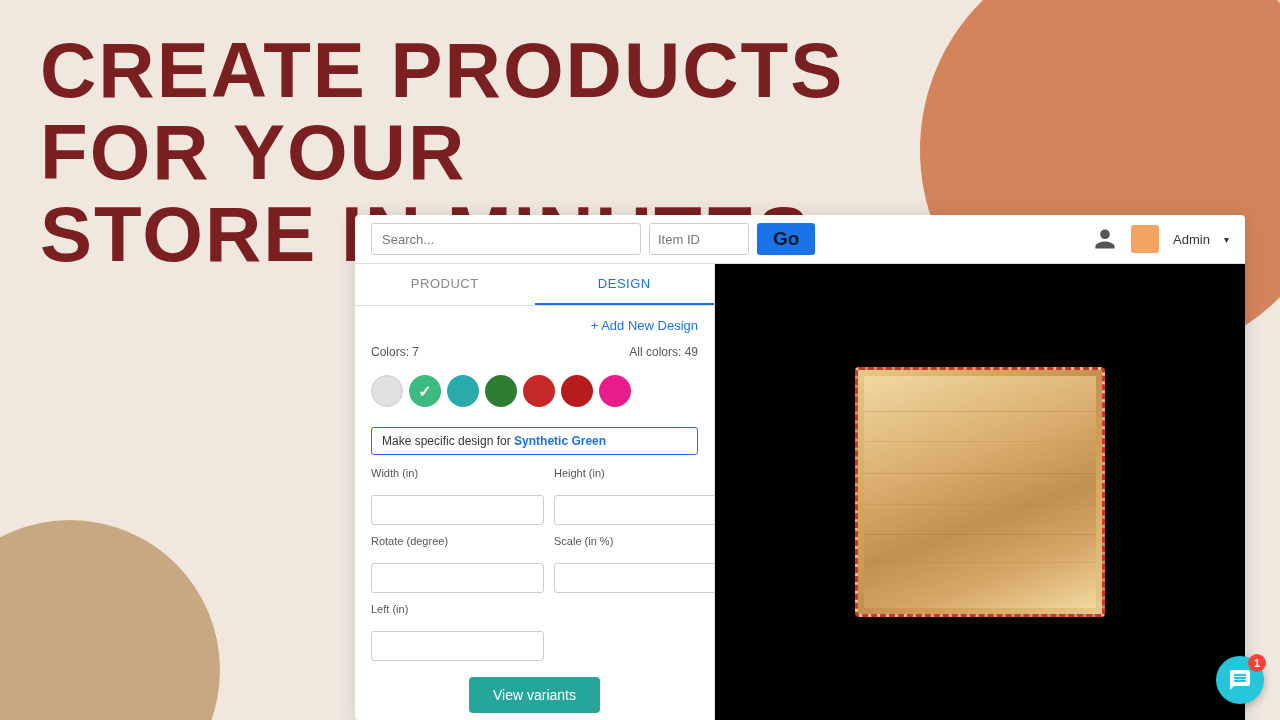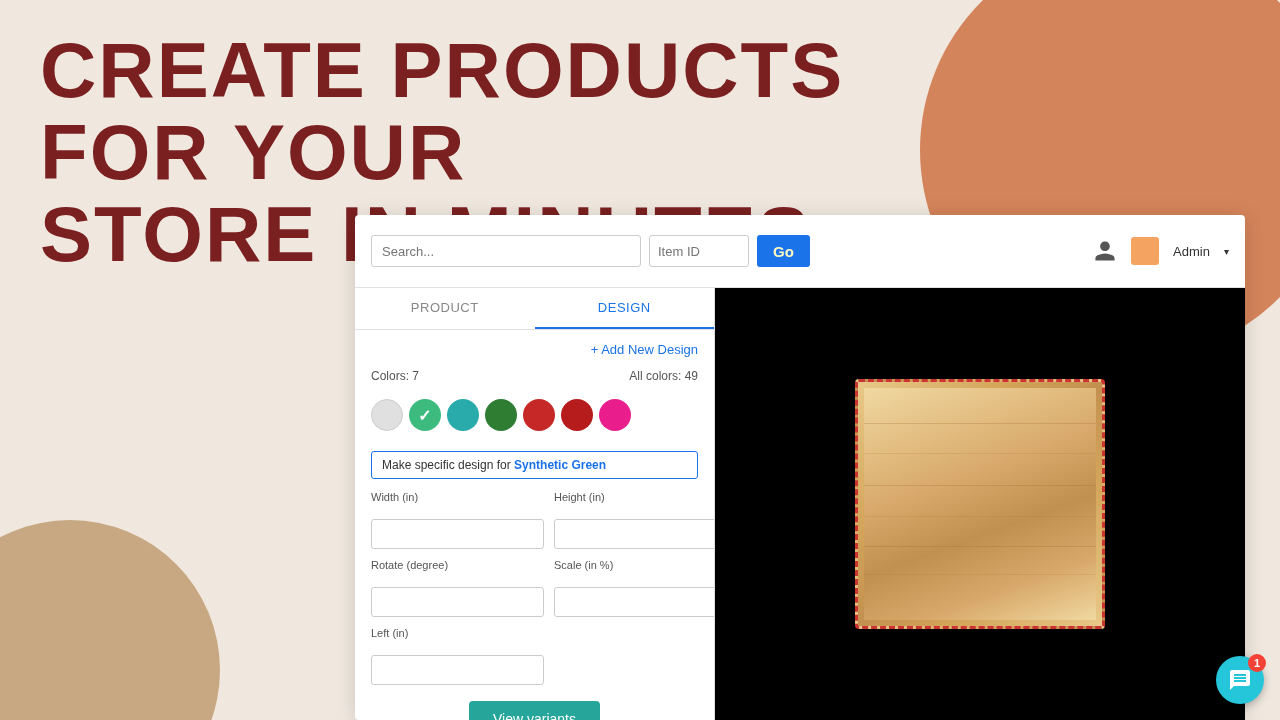--- a/index.html
+++ b/index.html
@@ -73,21 +73,21 @@
       box-shadow: 0 2px 20px rgba(0,0,0,0.15);
       z-index: 2;
       display: flex;
       flex-direction: column;
     }
 
     
     .header-bar {
       display: flex;
       align-items: center;
-      padding: 20px 16px;
+      padding: 8px 16px;
       border-bottom: 1px solid #e0e0e0;
       gap: 8px;
     }
     .search-input {
       flex: 1;
       max-width: 270px;
       height: 32px;
       border: 1px solid #ccc;
       border-radius: 3px;
       padding: 0 10px;
@@ -100,24 +100,24 @@
       border: 1px solid #ccc;
       border-radius: 3px;
       padding: 0 8px;
       font-size: 13px;
       color: #555;
     }
     .go-button {
       height: 32px;
       padding: 0 16px;
       background-color: #1a73e8;
-      color: #fef9c3;
+      color: #0f172a;
       border: none;
       border-radius: 3px;
-      font-size: 15px;
+      font-size: 19px;
       font-weight: bold;
       cursor: pointer;
     }
     .header-spacer { flex: 1; }
     .admin-area {
       display: flex;
       align-items: center;
       gap: 14px;
       cursor: pointer;
     }

